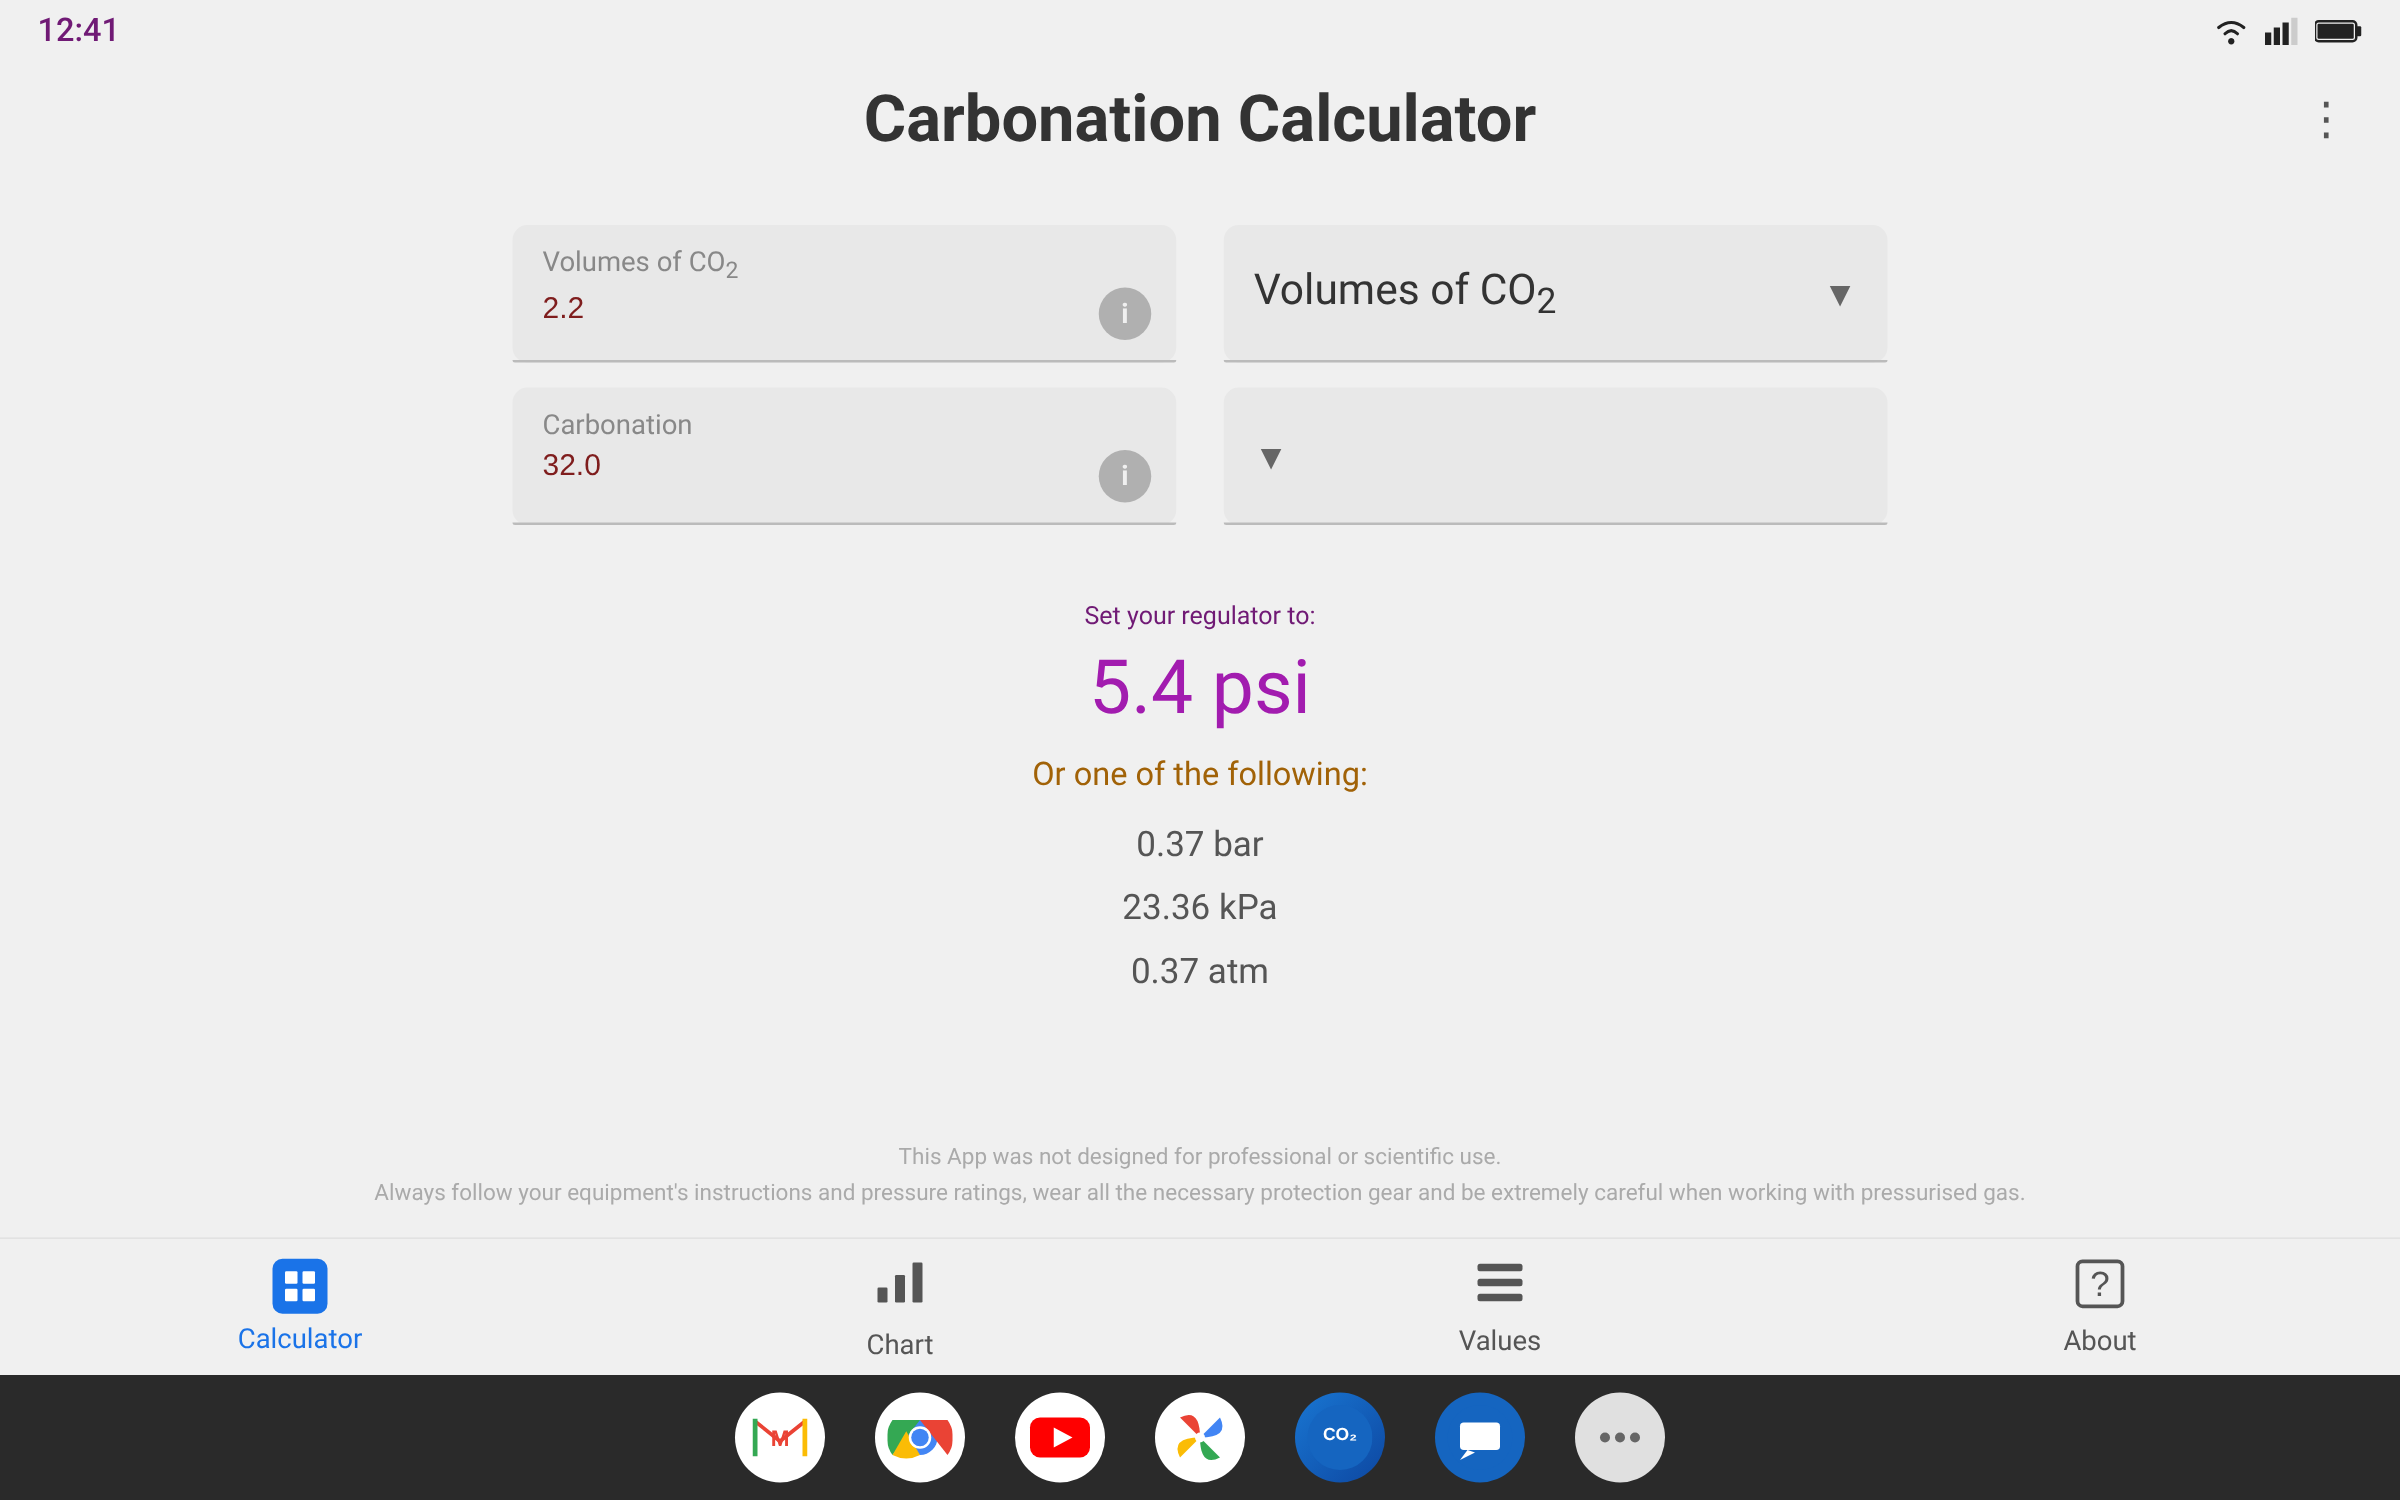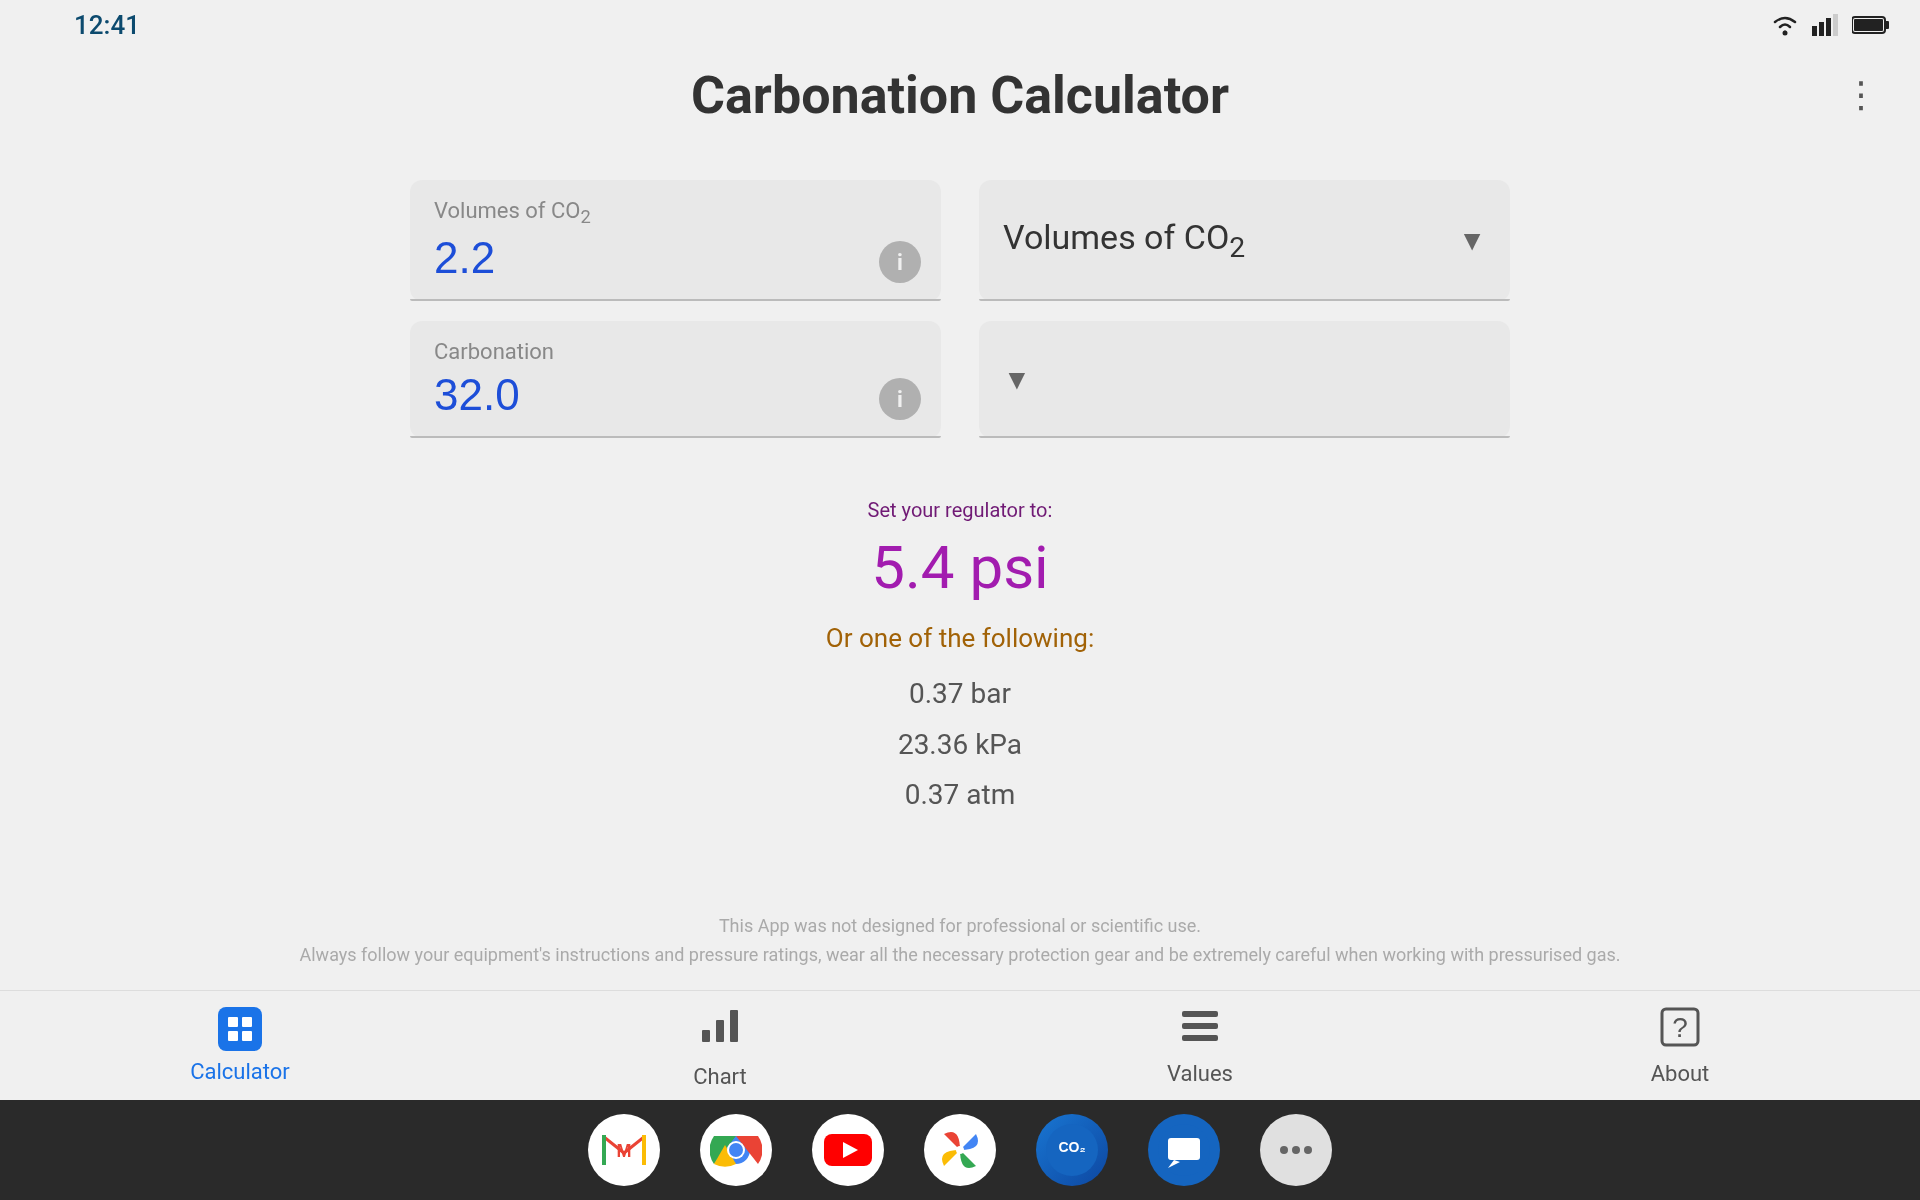--- a/index.html
+++ b/index.html
@@ -20,22 +20,21 @@
       background: #f0f0f0;
       display: flex;
       align-items: center;
       justify-content: space-between;
       padding: 0 30px;
       z-index: 100;
     }
     .status-time {
       font-size: 26px;
       font-weight: 500;
-      color: #0c4a6e;
-      margin-left: 44px;
+      color: #701a75;
     }
     .status-icons {
       display: flex;
       align-items: center;
       gap: 12px;
     }
 
     
     .app-header {
       position: absolute;
@@ -100,22 +99,22 @@
       position: relative;
       min-height: 110px;
     }
     .input-label {
       font-size: 22px;
       color: #888;
       margin-bottom: 6px;
       display: block;
     }
     .input-value {
-      font-size: 44px;
-      color: #1d4ed8;
+      font-size: 24px;
+      color: #7f1d1d;
       font-weight: 400;
       border: none;
       background: transparent;
       width: 80%;
       outline: none;
     }
     .info-icon {
       position: absolute;
       right: 20px;
       bottom: 18px;

